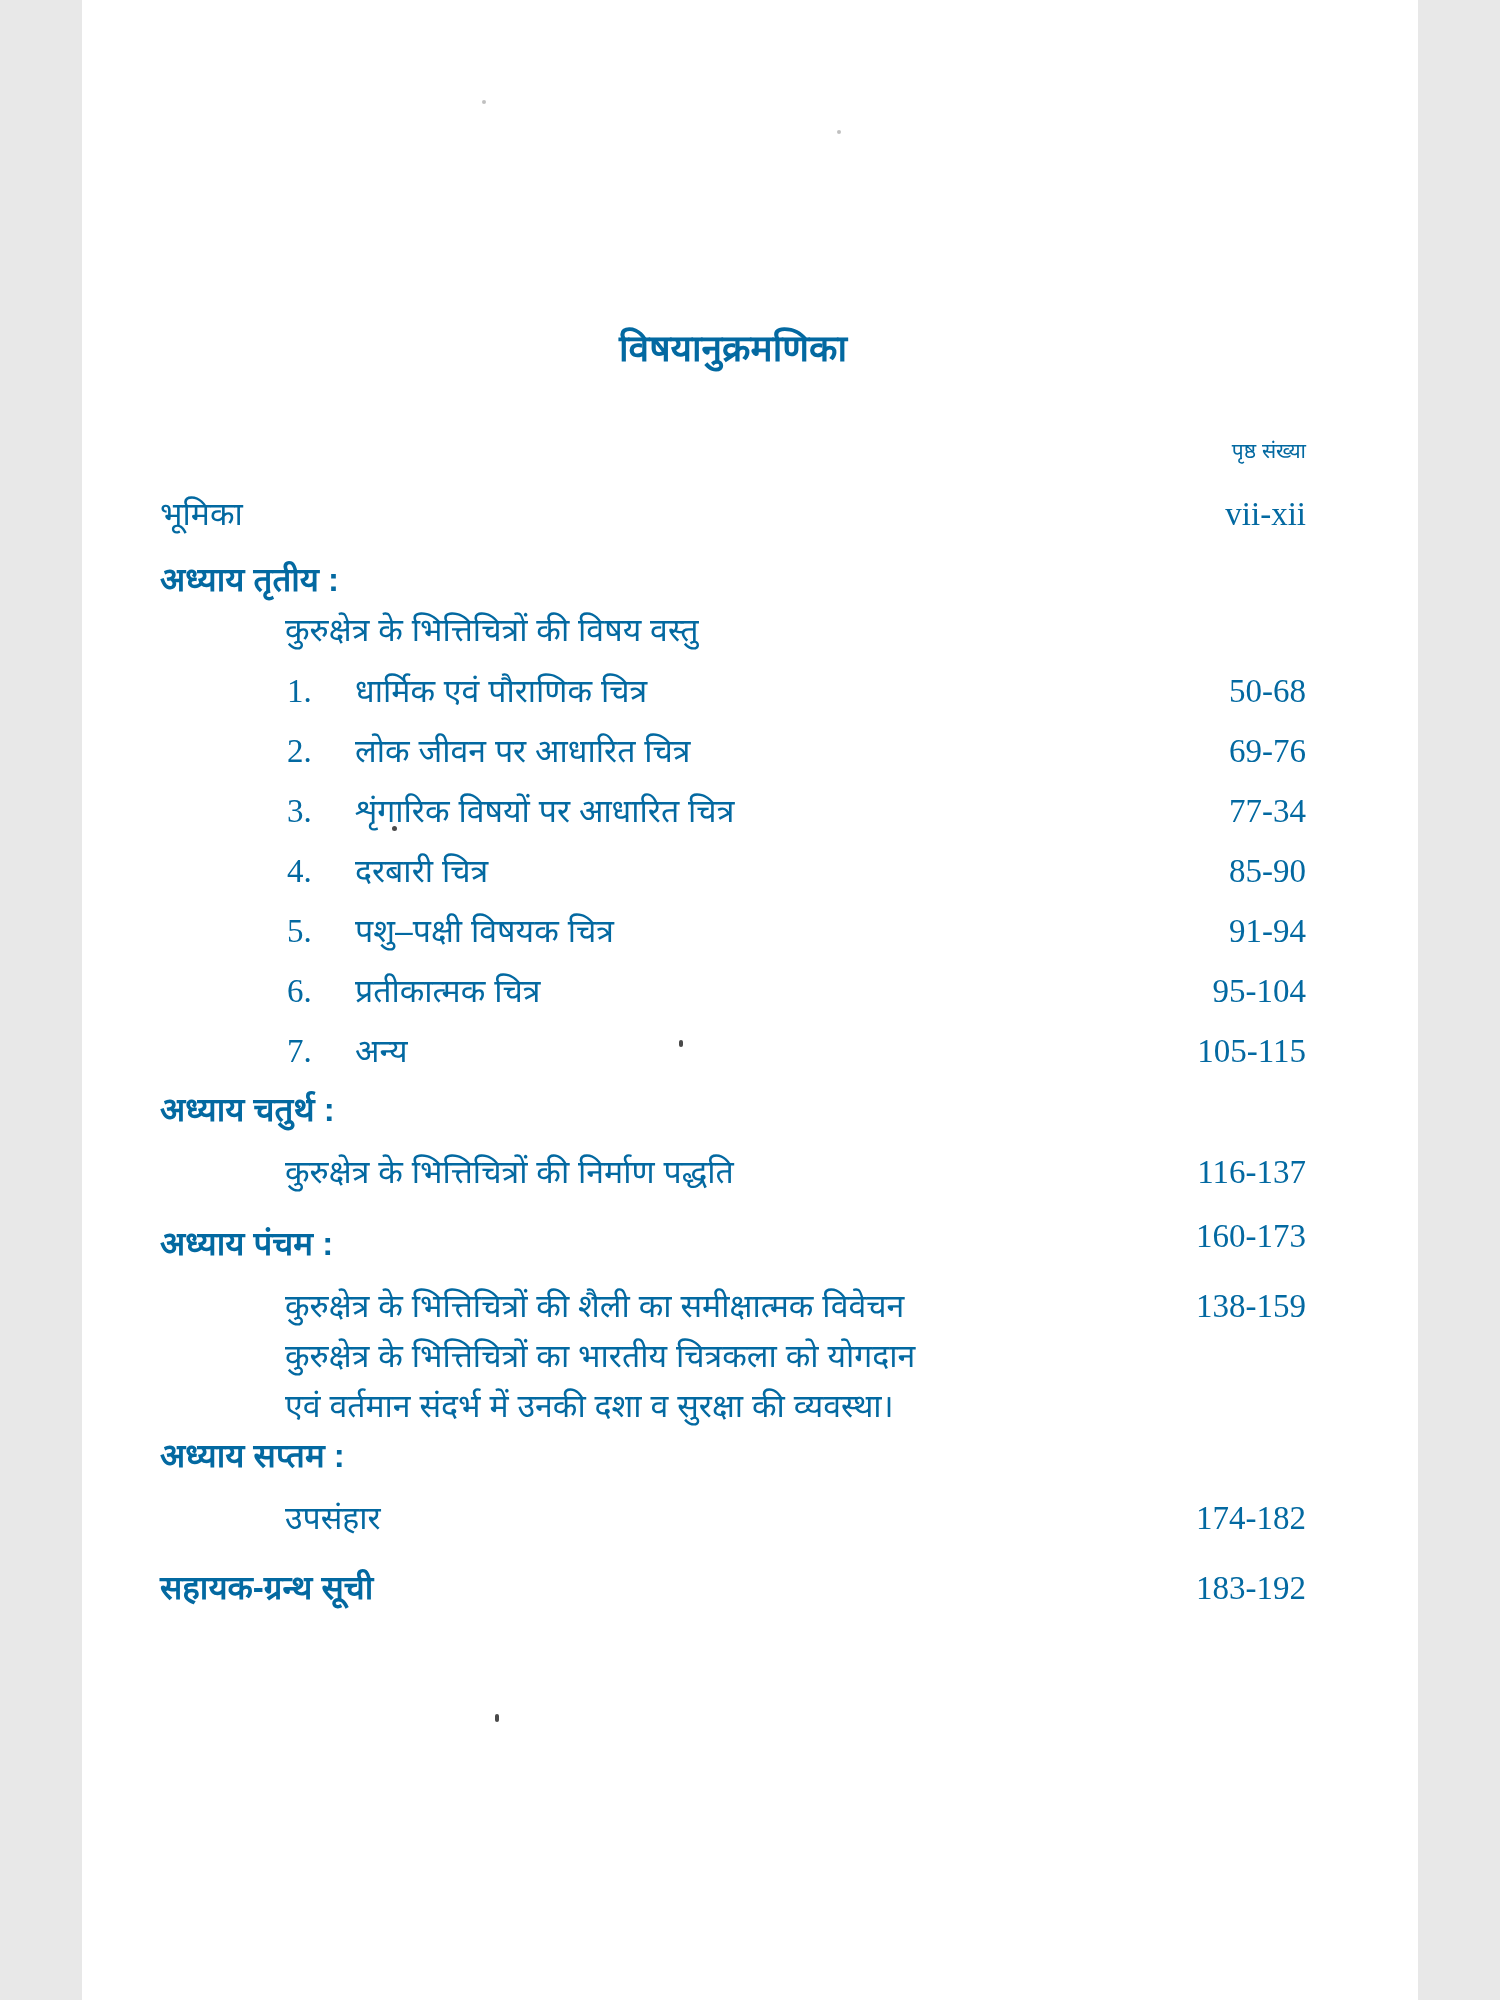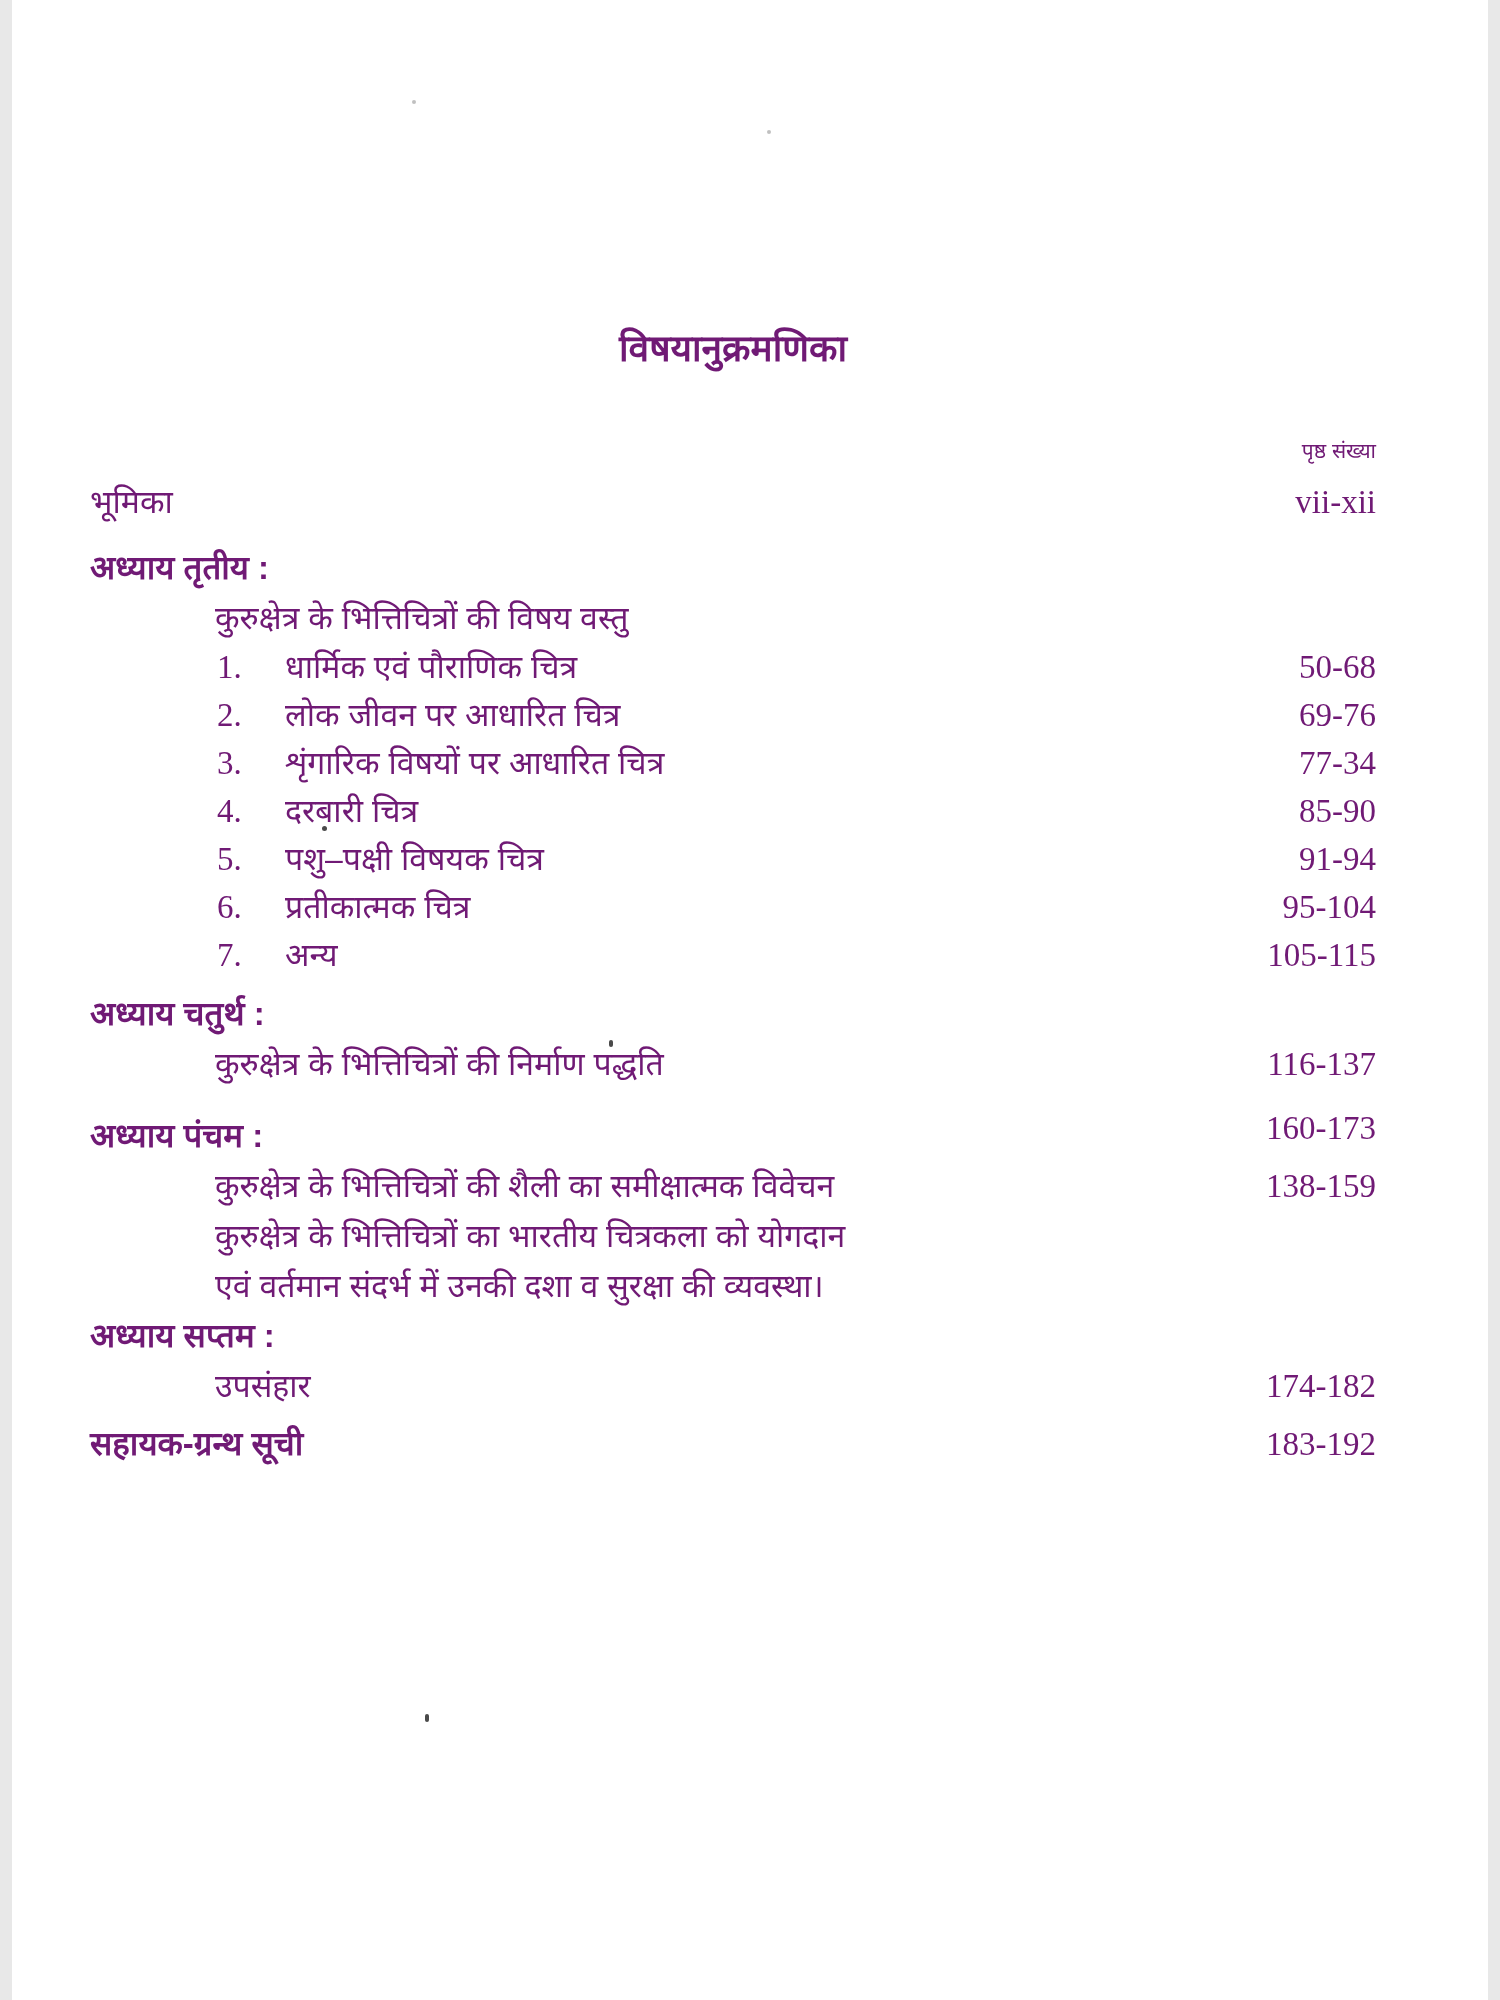--- a/index.html
+++ b/index.html
@@ -2,25 +2,25 @@
 <html lang="hi"><head>
 <meta charset="utf-8">
 <style>
   html, body {
     margin: 0;
     padding: 0;
     background: #e8e8e8;
   }
   .page {
     position: relative;
-    width: 1476px;
+    width: 1336px;
     height: 2000px;
     margin: 0 auto;
     background: #ffffff;
-    color: #701a75;
+    color: #0369a1;
     font-family: "Liberation Sans", sans-serif;
     overflow: hidden;
   }
   .doc-title {
     margin: 325px 112px 0 78px;
     text-align: center;
     font-size: 37px;
     font-weight: bold;
     line-height: 48px;
   }
@@ -38,20 +38,21 @@
     justify-content: space-between;
     align-items: baseline;
     font-size: 32px;
     line-height: 50px;
   }
   .preface-row { margin-top: 4px; }
   .pages {
     font-family: "Liberation Serif", serif;
     font-size: 33px;
     white-space: nowrap;
+    margin-top: 12px;
   }
   .chapter-heading {
     font-weight: bold;
     font-size: 33px;
     line-height: 50px;
   }
   .heading-row {
     display: flex;
     justify-content: space-between;
     align-items: flex-end;

